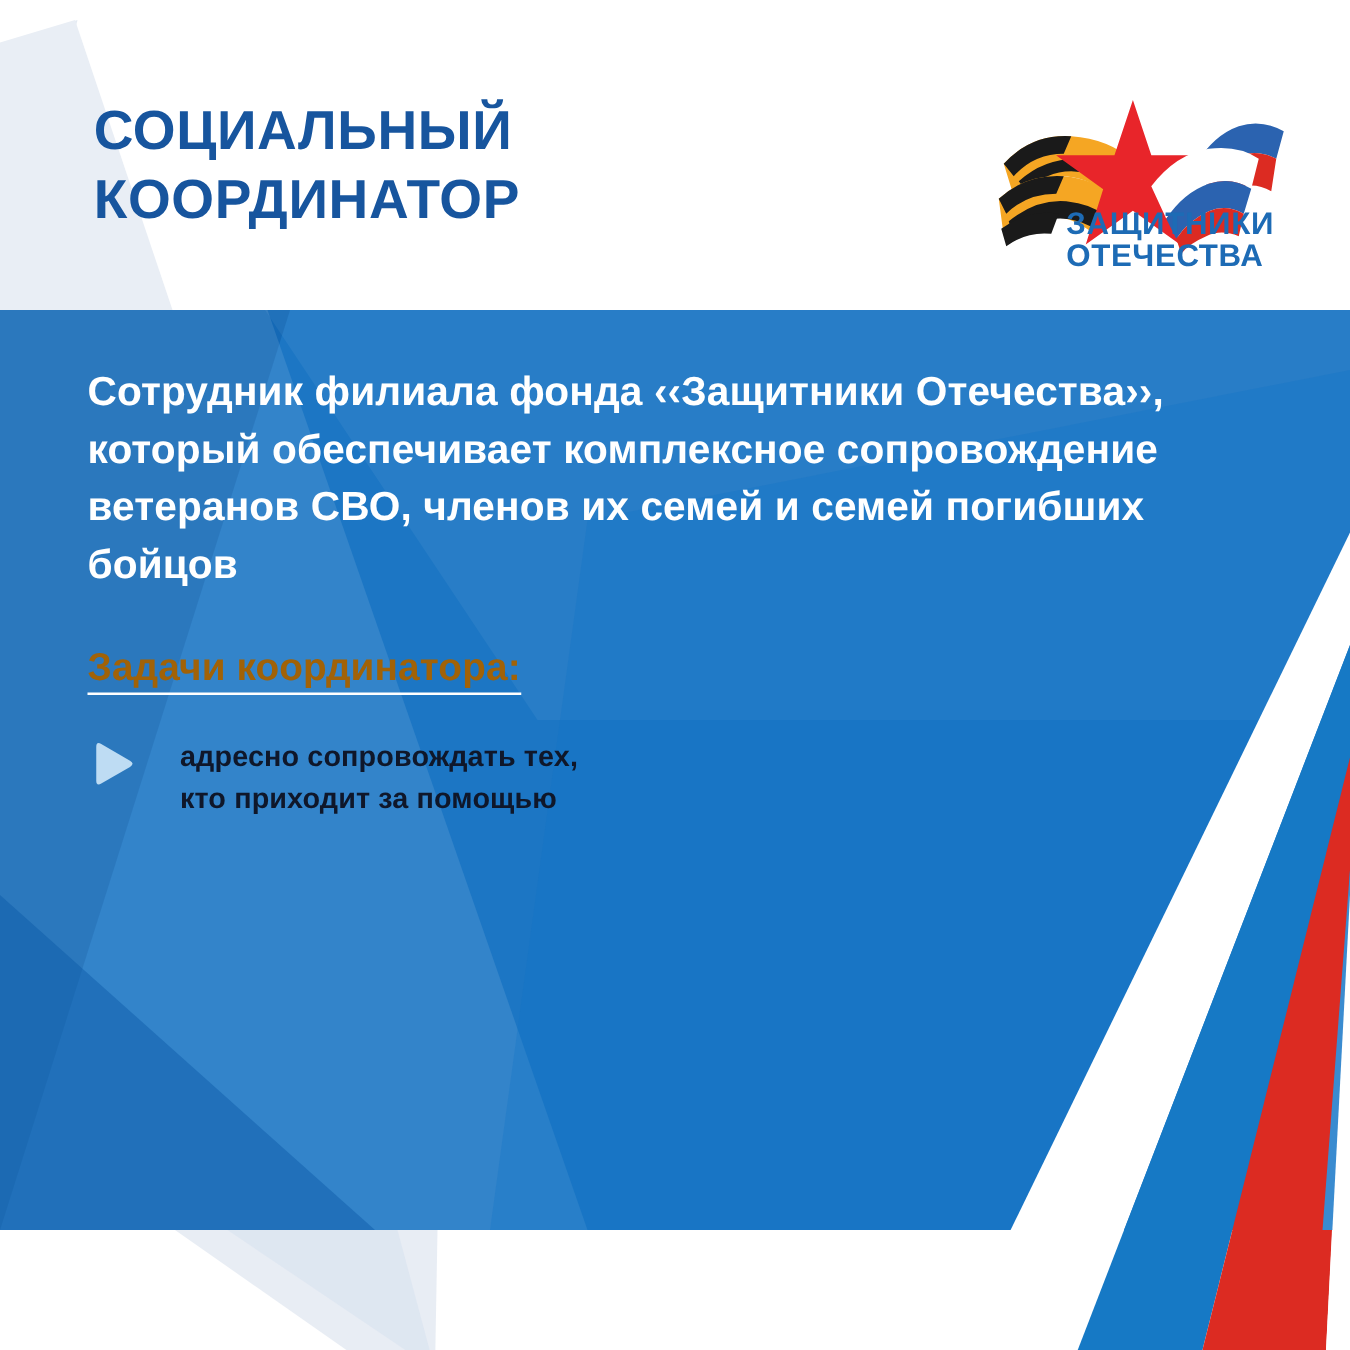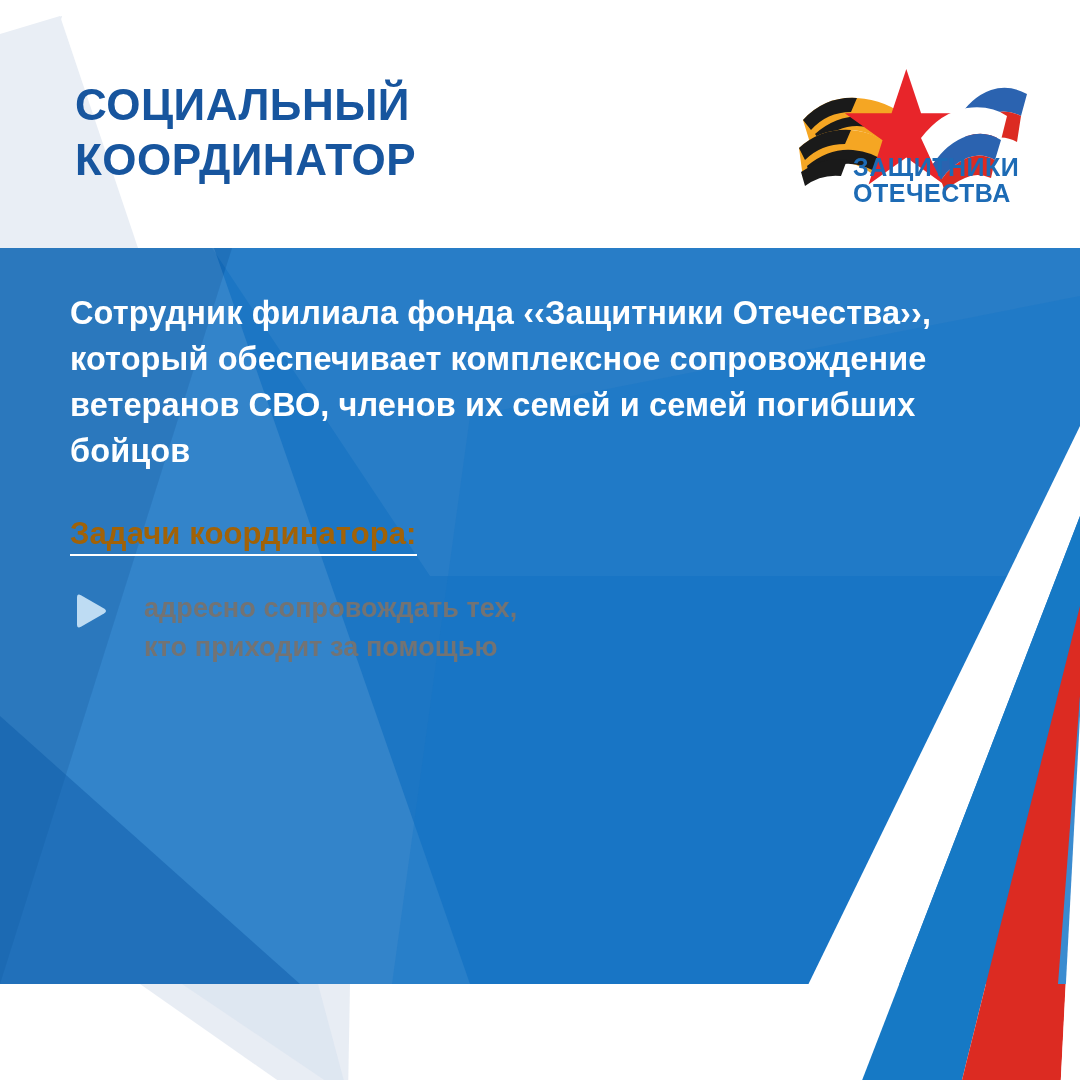--- a/index.html
+++ b/index.html
@@ -49,21 +49,21 @@
     letter-spacing: 0.5px;
     color: #17559e;
     text-transform: uppercase;
     white-space: pre-line;
   }
 
   
   .logo {
     position: absolute;
     left: 795px;
-    top: 34px;
+    top: 45px;
     width: 265px;
     height: 158px;
   }
   .logo svg { display: block; }
 
   
   .panel {
     position: absolute;
     left: 0;
     top: 232px;
@@ -129,22 +129,22 @@
   .bullet-marker {
     flex: 0 0 auto;
     width: 40px;
     height: 38px;
     margin-top: 4px;
     margin-right: 34px;
   }
   .bullet-marker svg { display: block; }
 
   .bullet-text {
-    color: #737373;
-    font-size: 27px;
+    color: #0f172a;
+    font-size: 23px;
     line-height: 1.45;
     font-weight: bold;
     letter-spacing: 0.1px;
     white-space: pre-line;
     padding-top: 1px;
   }
 </style>
 </head>
 <body>
 

